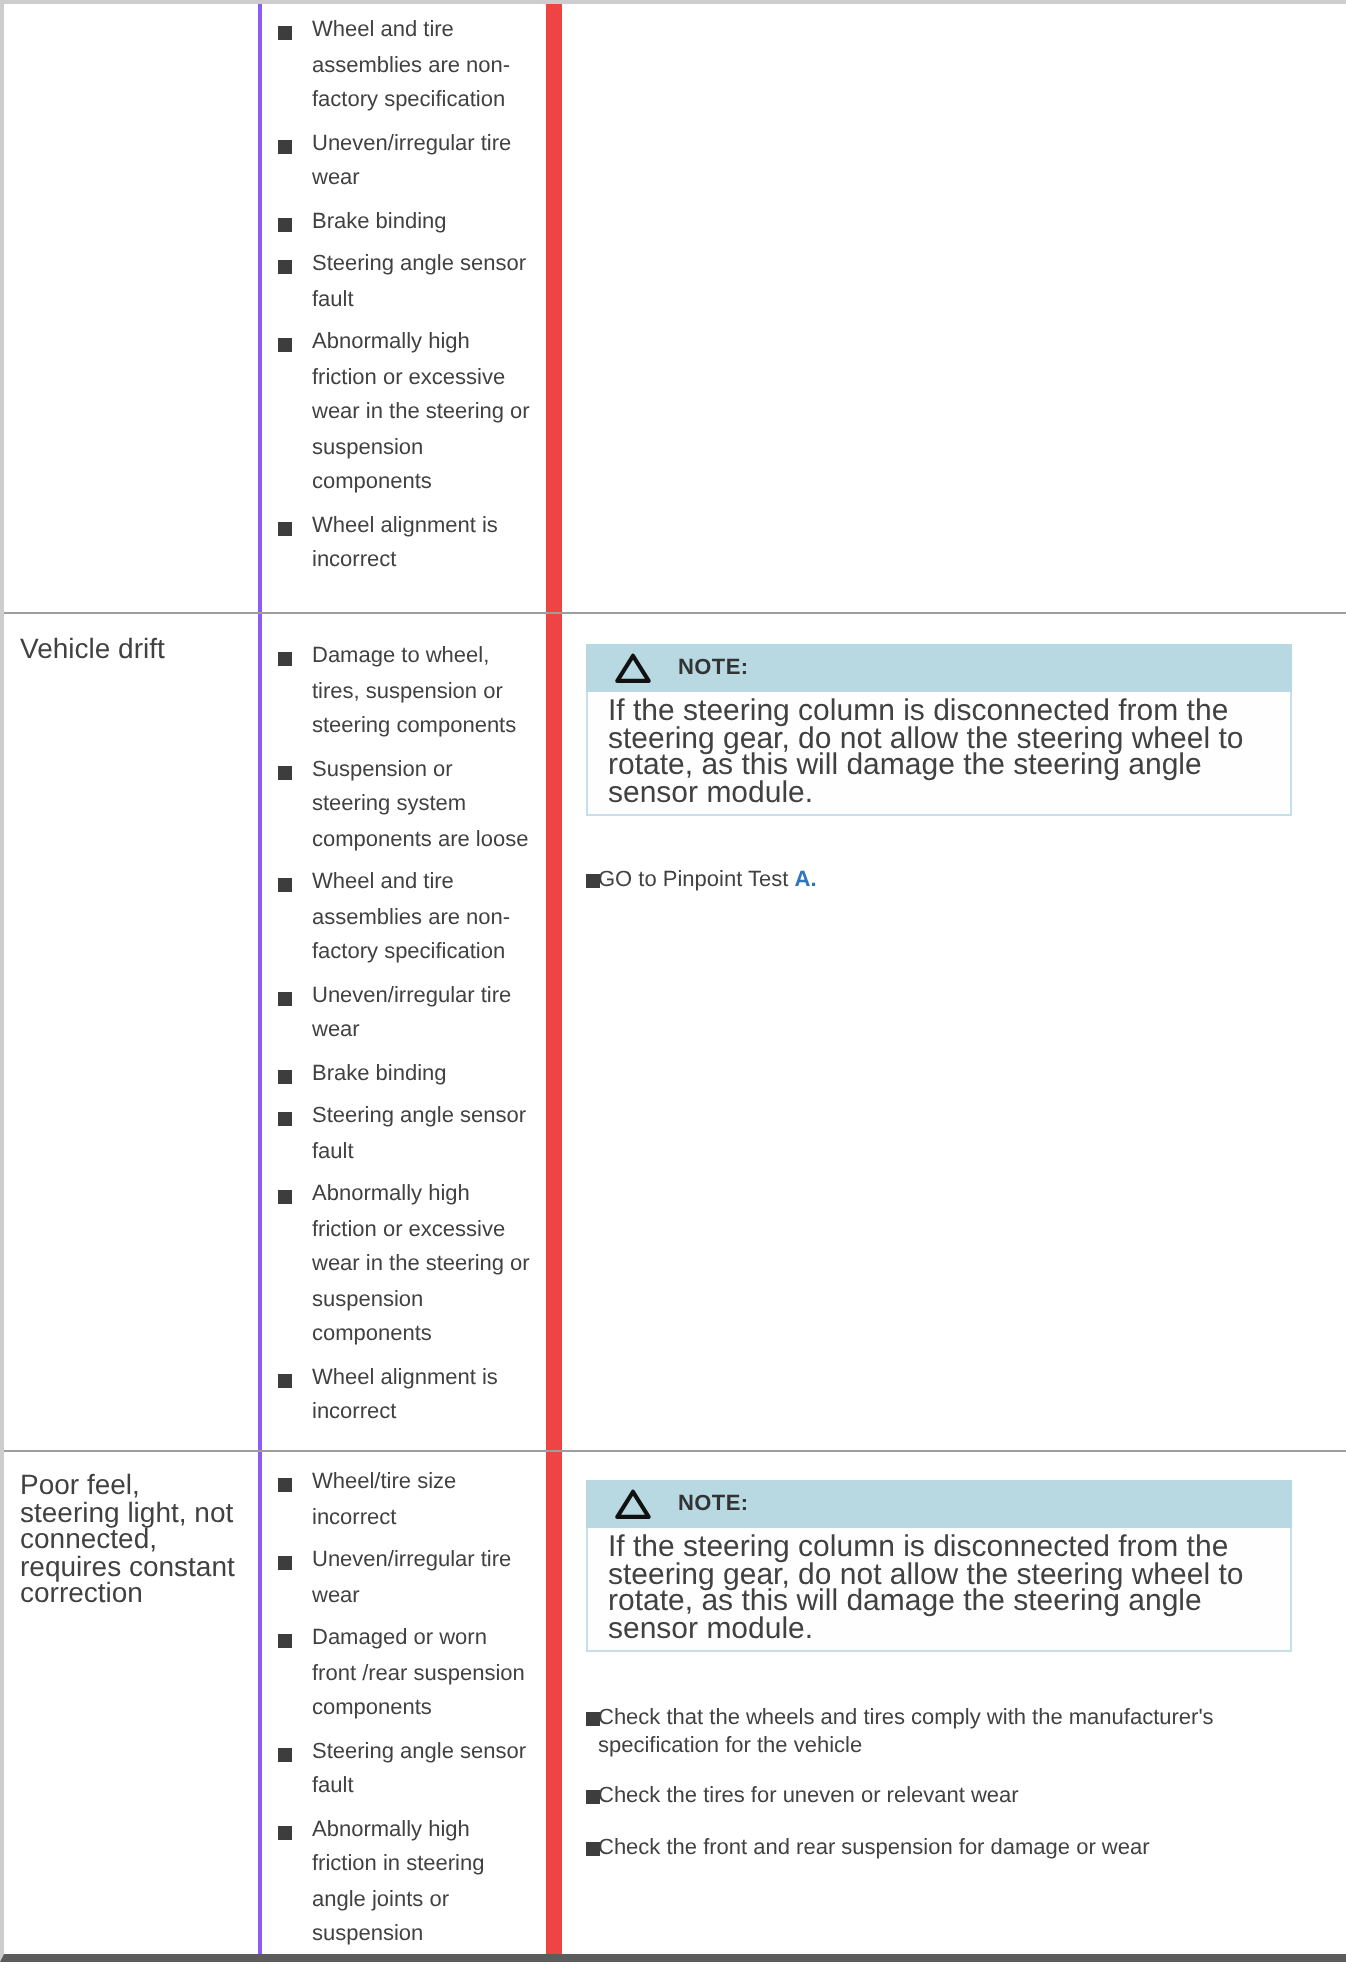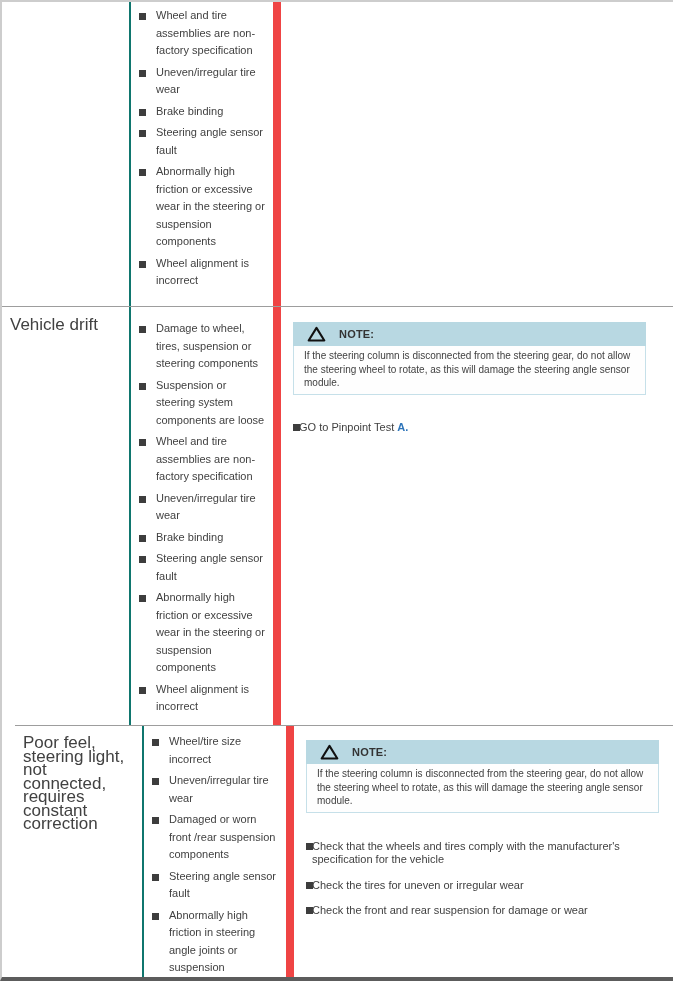--- a/index.html
+++ b/index.html
@@ -12,27 +12,27 @@
     border-top:2px solid #cdcdcd;
     border-left:2px solid #cdcdcd;
     border-right:2px solid #2e2e2e;
     border-bottom:4px solid #5c5c5c;
     background:#fff;
   }
   .row { display:grid; grid-template-columns:129px 150px 1fr; }
   .row + .row { border-top:1px solid #9d9d9d; }
   .row1 { height:304px; }
   .row2 { height:418px; }
-  .row3 { height:251px;margin-left:13px; }
+  .row3 { height:251px; }
 
   .cell { box-sizing:border-box; overflow:hidden; }
   .c-sym {
-    border-right:2px solid #0f766e;
+    border-right:2px solid #8b5cf6;
     padding:10px 8px 0 8px;
-    font-size:17px; line-height:13.5px;
+    font-size:14px; line-height:13.5px;
   }
   .c-causes { border-right:8px solid #ef4444; padding:0 0 0 8px; }
   .row1 .c-causes { padding-top:5px; }
   .row2 .c-causes { padding-top:13px; }
   .row3 .c-causes { padding-top:7px; }
   .row2 .c-sym { padding-top:11px; }
   .c-act { padding:0 4px 0 12px; }
   .row2 .c-act { padding-top:15px; }
   .row3 .c-act { padding-top:14px; }
 
@@ -54,21 +54,21 @@
   .note { width:353px; }
   .note-header {
     background:#b8d8e2; height:24px;
     display:flex; align-items:center; gap:13px;
     padding-left:14px; box-sizing:border-box;
   }
   .note-label { font-size:11px; font-weight:bold; color:#333333; letter-spacing:0.2px; }
   .note-body {
     border:1px solid #c6e0e9; border-top:none; background:#fefefe;
     padding:3px 10px 4px 10px; box-sizing:border-box;
-    font-size:10px; line-height:13.5px; color:#414141;
+    font-size:15px; line-height:13.5px; color:#414141;
   }
   .tri-icon { display:flex; align-items:center; }
 
   a.pinpoint-link { color:#2e75ba; font-weight:bold; text-decoration:none; }
 </style>
 </head>
 <body>
 
 <div class="page">
   <div class="tbl">
@@ -138,20 +138,20 @@
               <svg width="19" height="17" viewBox="0 0 20 18">
                 <polygon points="10,2 18.3,15.3 1.7,15.3" fill="none" stroke="#111111" stroke-width="2.2" stroke-linejoin="round"></polygon>
               </svg>
             </span>
             <span class="note-label">NOTE:</span>
           </div>
           <div class="note-body">If the steering column is disconnected from the steering gear, do not allow the steering wheel to rotate, as this will damage the steering angle sensor module.</div>
         </div>
         <ul class="blist actions">
             <li><span class="bullet"></span><span>Check that the wheels and tires comply with the manufacturer's specification for the vehicle</span></li>
-            <li><span class="bullet"></span><span>Check the tires for uneven or irregular wear</span></li>
+            <li><span class="bullet"></span><span>Check the tires for uneven or relevant wear</span></li>
             <li><span class="bullet"></span><span>Check the front and rear suspension for damage or wear</span></li>
           </ul>
       </div>
     </section>
 
   </div>
 </div>
 
 </body></html>

